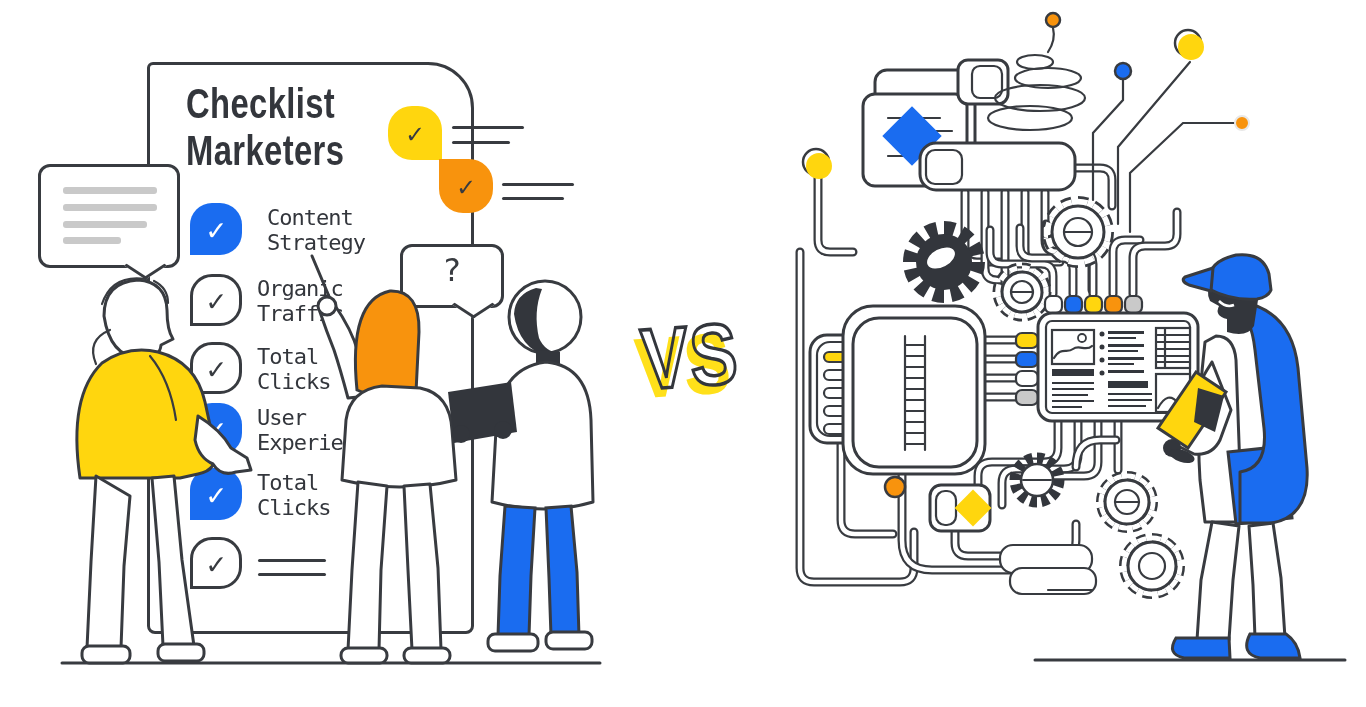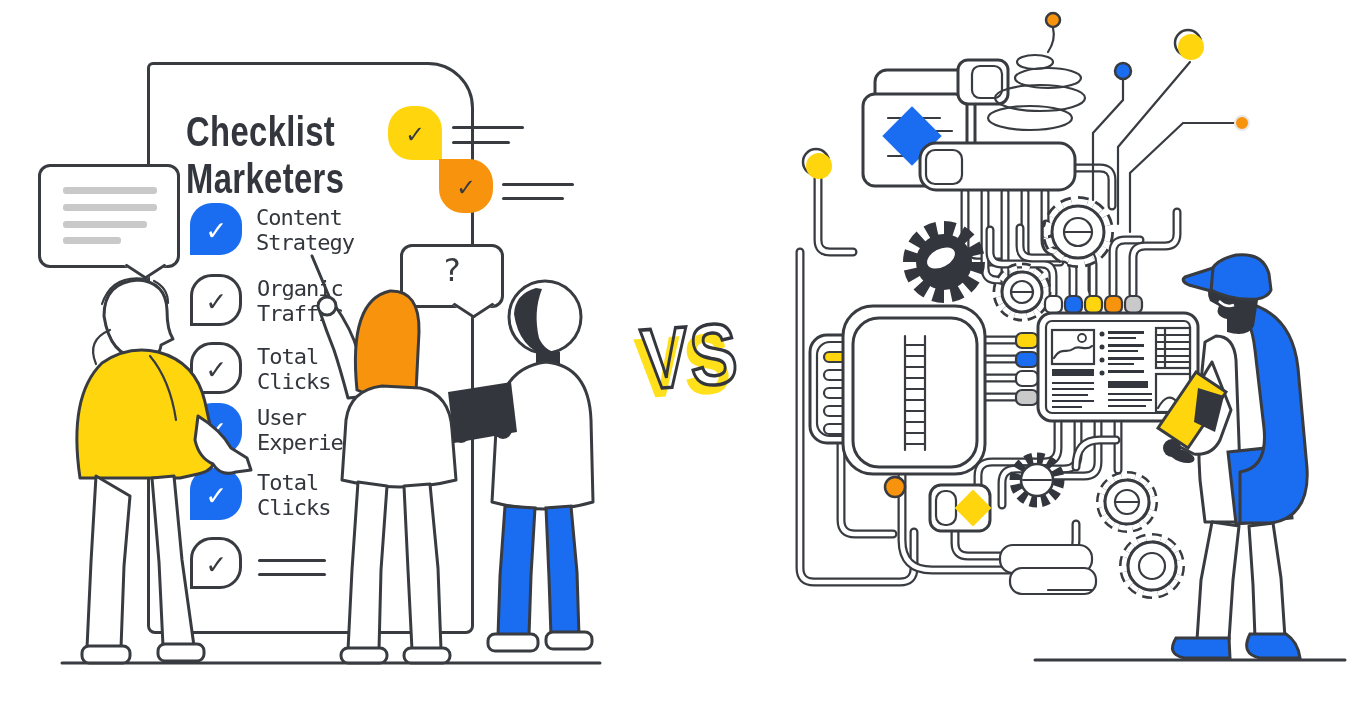--- a/index.html
+++ b/index.html
@@ -49,29 +49,29 @@
   .pw{stroke:#fff;stroke-width:4.5;fill:none;stroke-linecap:round;stroke-linejoin:round;}
   .bar{fill:#33363c;}
 </style>
 </head>
 <body>
 
 <div id="canvas">
 
   <div class="abs" id="board"></div>
 
-  <div class="abs" style="left:186px;top:108px;">
+  <div class="abs" style="left:186px;top:80px;">
     <div class="big-title" style="white-space: pre-line;">Checklist
 Marketers</div>
   </div>
 
   <div class="abs cb filled" style="left:190px;top:203px;">
       <span>✓</span>
     </div>
-  <div class="abs cl-label" style="left: 256px; top: 206px; white-space: pre-line;">Content
+  <div class="abs cl-label" style="left: 267px; top: 206px; white-space: pre-line;">Content
 Strategy</div>
 
   <div class="abs cb outline" style="left:190px;top:274px;">
       <span>✓</span>
     </div>
   <div class="abs cl-label" style="left: 257px; top: 277px; white-space: pre-line;">Organic
 Traffic</div>
 
   <div class="abs cb outline" style="left:190px;top:342px;">
       <span>✓</span>

